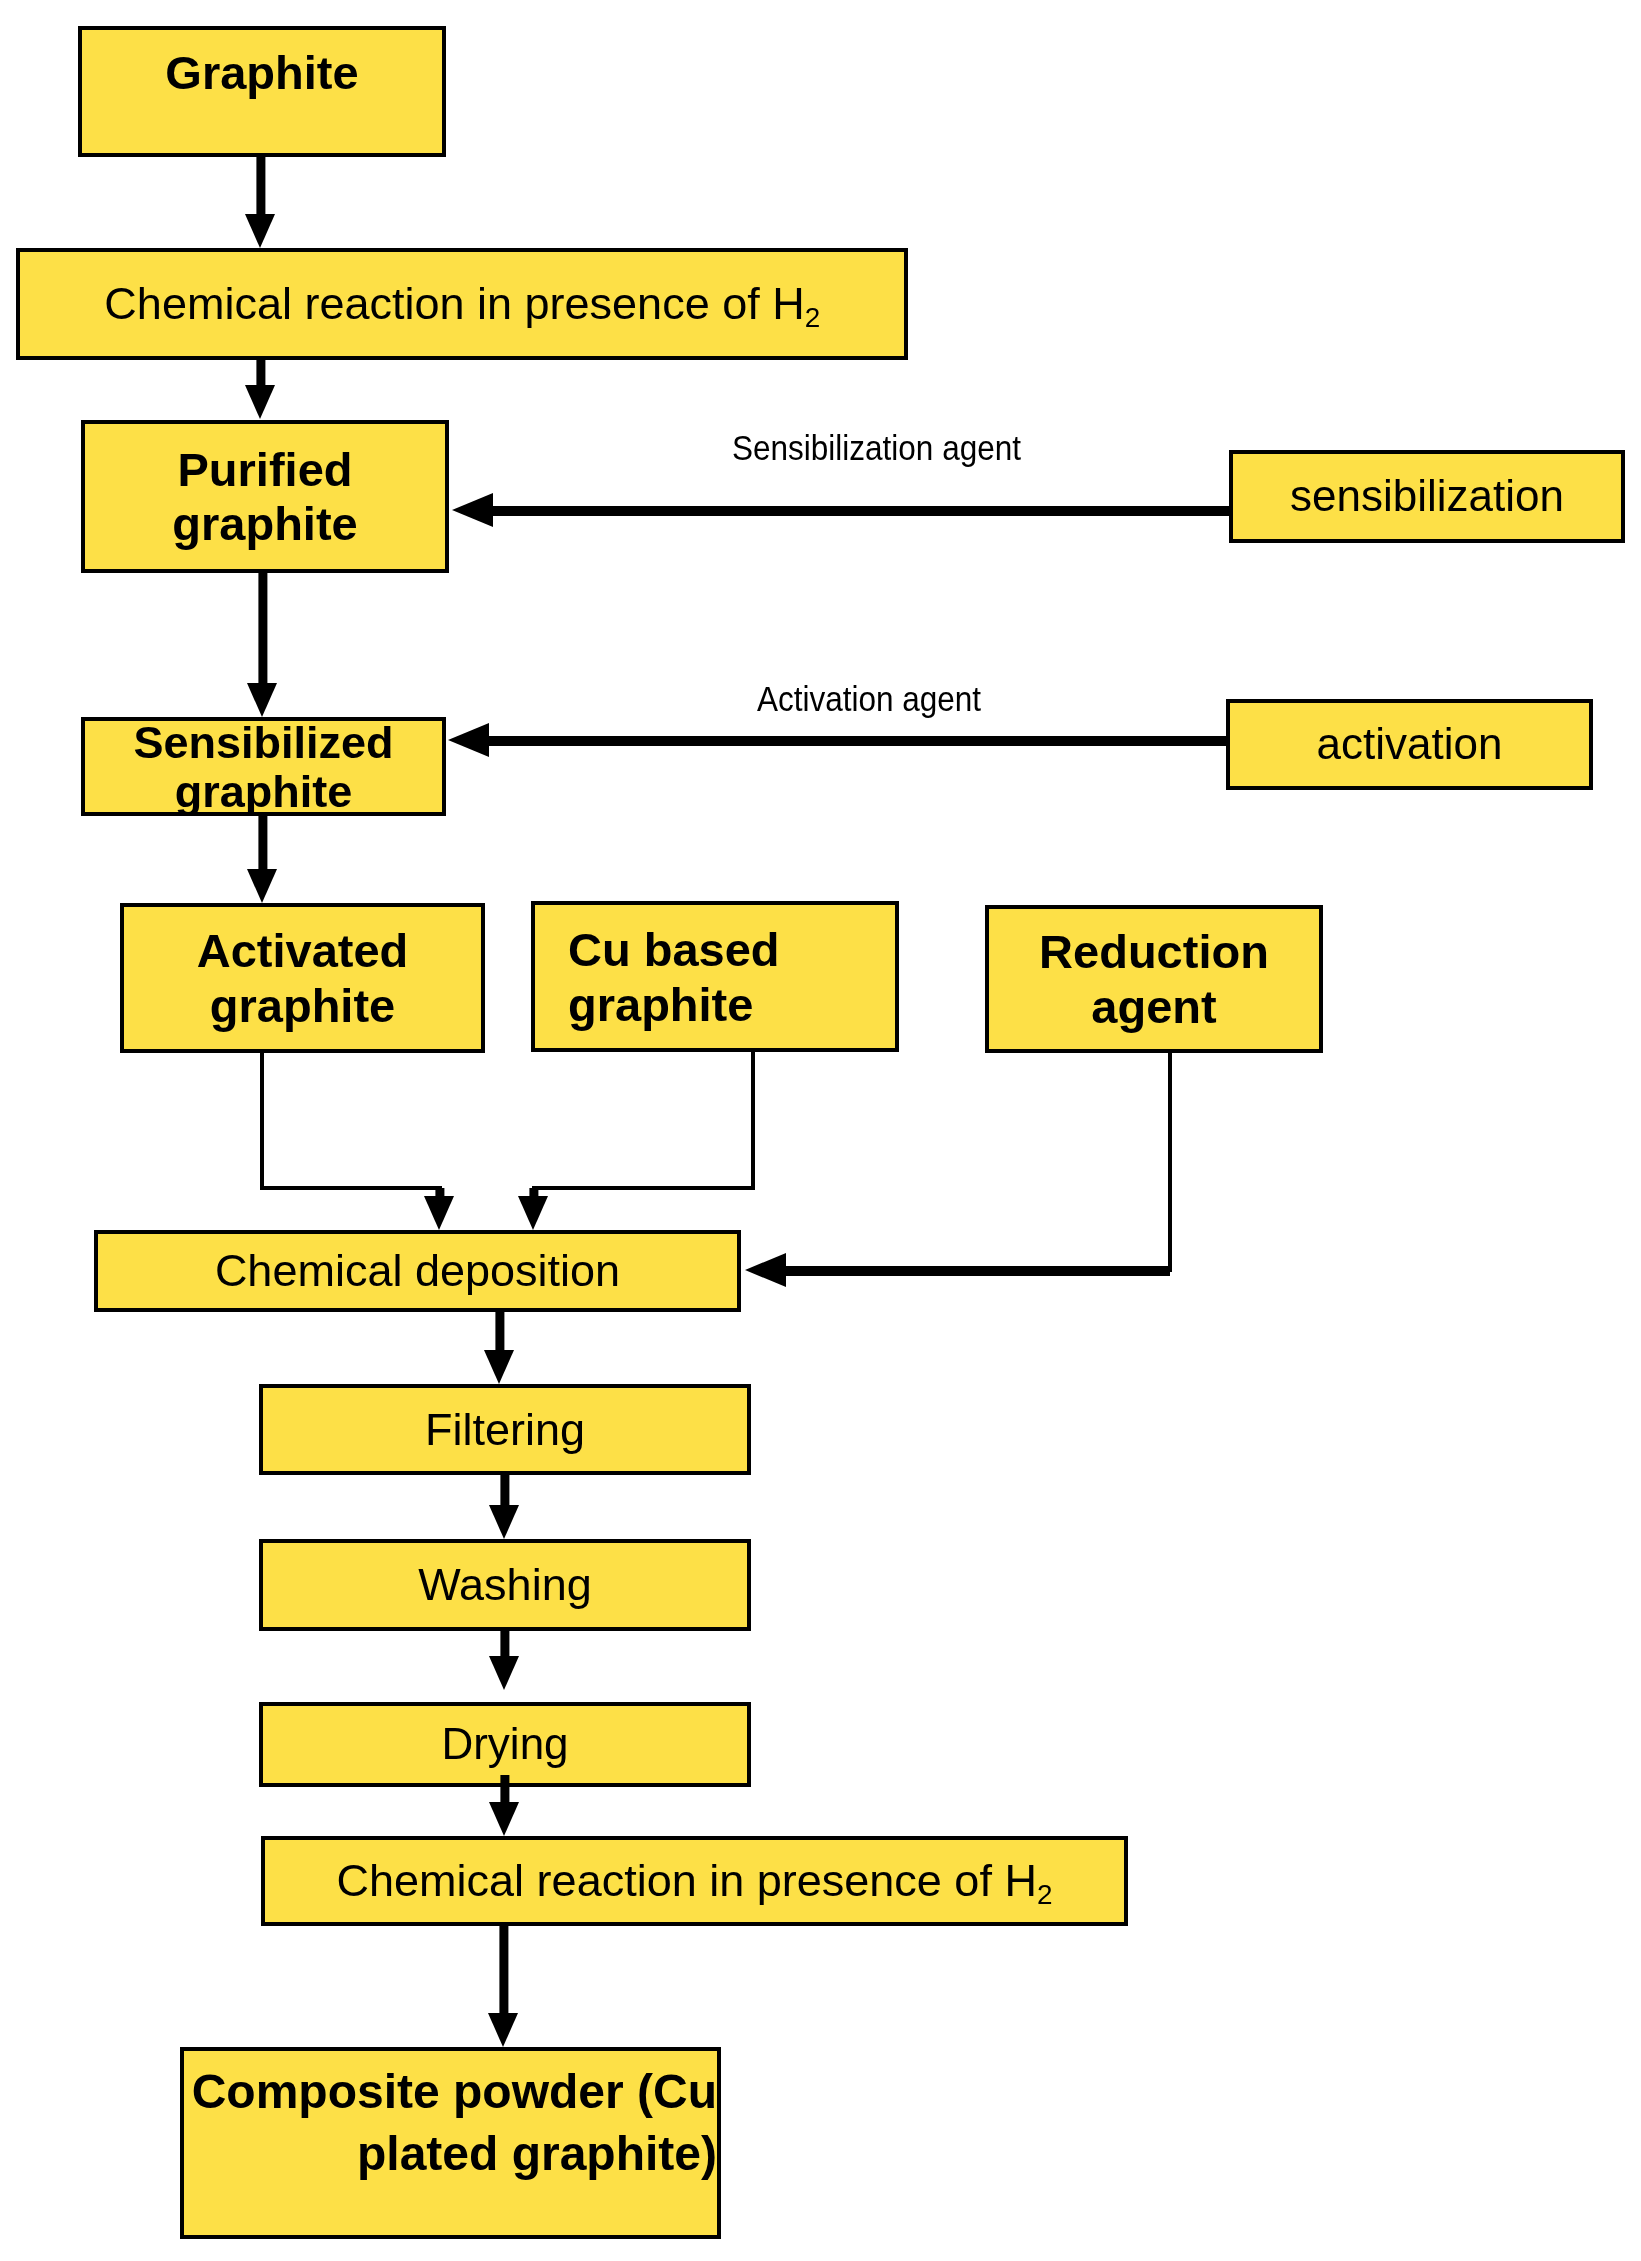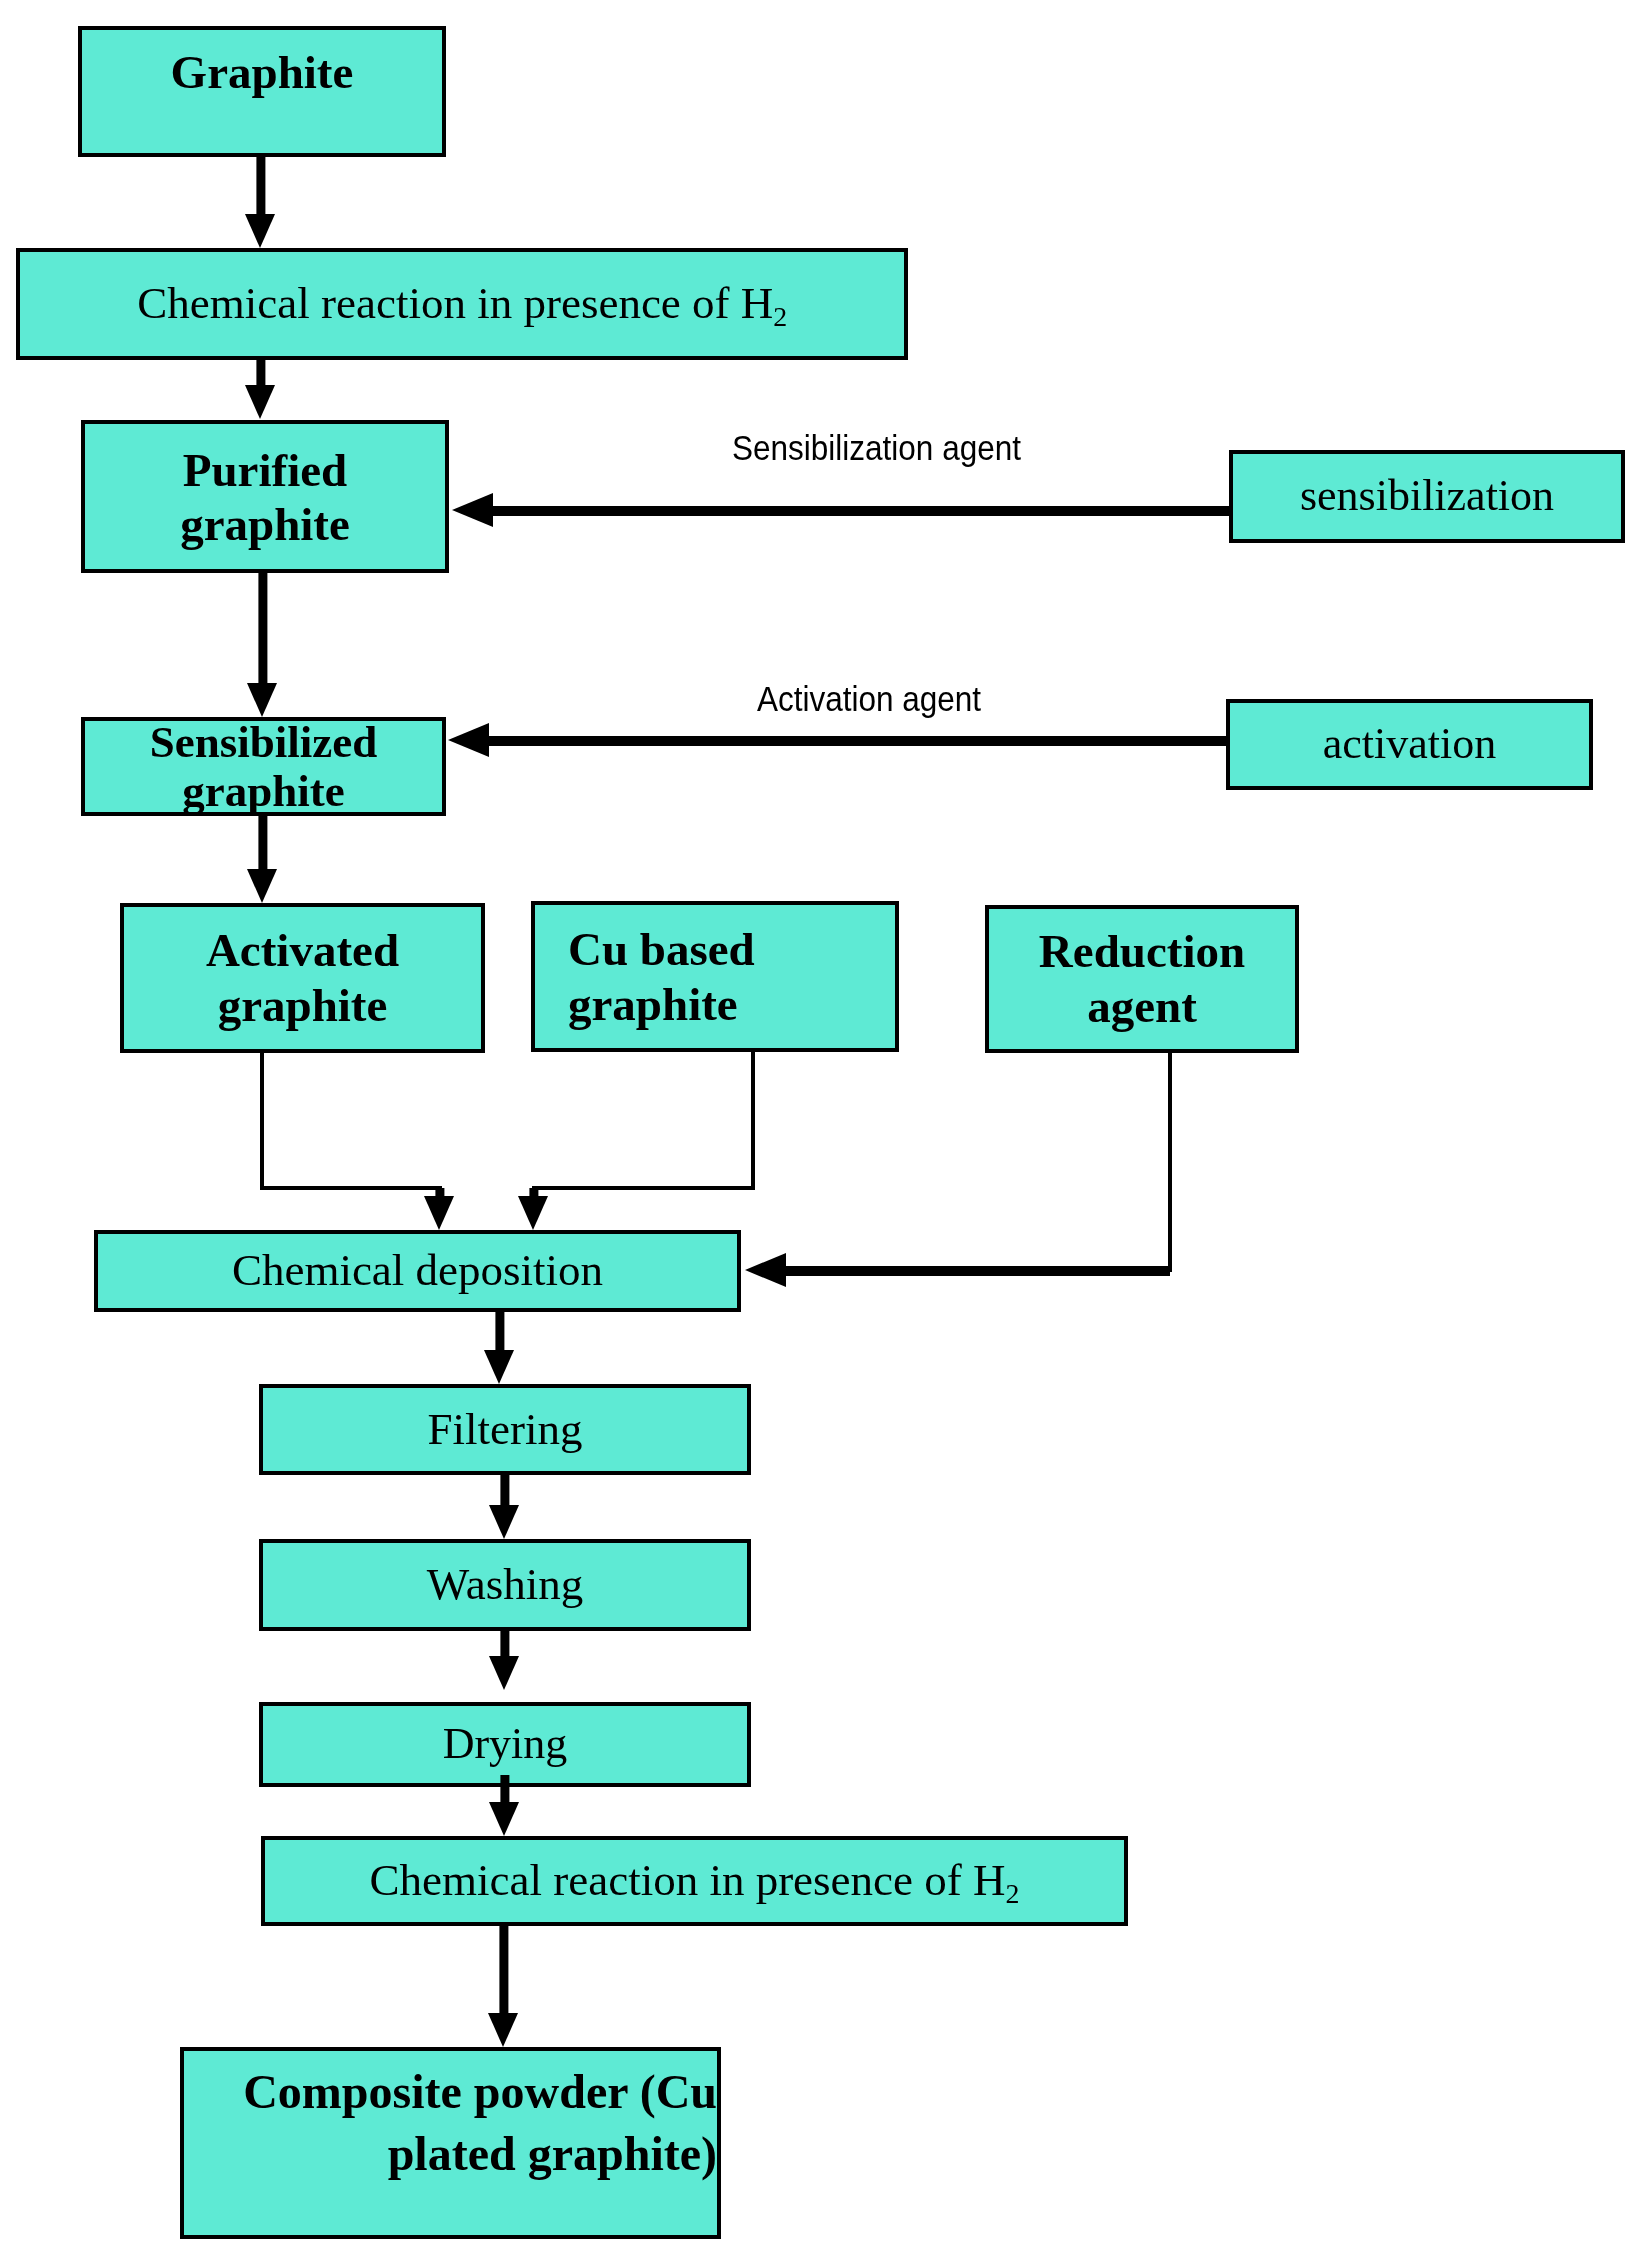--- a/index.html
+++ b/index.html
@@ -2,37 +2,37 @@
 <html style="font-size:11.3px"><head>
 <meta charset="utf-8">
 <style>
   html,body{margin:0;padding:0;}
   body{
     width:1641px;height:2261px;position:relative;background:#ffffff;
     font-family:"Liberation Sans", sans-serif;color:#000;overflow:hidden;
   }
   
   .node{
-    position:absolute;box-sizing:border-box;background:#5eead4;border:4.2px solid #000;
+    position:absolute;box-sizing:border-box;background:#fde047;border:4.2px solid #000;
     display:flex;flex-direction:column;align-items:center;justify-content:center;
-    text-align:center;line-height:1.1;font-family:Liberation Serif, serif;
+    text-align:center;line-height:1.1;
   }
   .bold{font-weight:bold;}
   sub{font-size:0.62em;vertical-align:-0.28em;line-height:0;}
 
   #n-graphite{left:78px;top:26px;width:368px;height:131px;padding-bottom:37px;font-size:47px;}
   #n-chem1{left:16.3px;top:248px;width:892px;height:112px;font-size:45px;}
   #n-purified{left:81px;top:420px;width:368px;height:153px;font-size:47px;line-height:54px;}
   #n-sensibilization{left:1229px;top:450px;width:396px;height:93px;font-size:44px;}
   #n-sensibilized{left:81px;top:717px;width:365px;height:99px;font-size:45px;line-height:49px;}
   #n-activation{left:1226px;top:699px;width:367px;height:91px;font-size:44px;}
   #n-activated{left:80px;top:903px;width:365px;height:150px;font-size:47px;line-height:55px;margin-left:40px;}
   #n-cubased{left:531px;top:901px;width:368px;height:151px;font-size:47px;line-height:55px;
              align-items:flex-start;text-align:right;padding-left:33px;}
-  #n-reduction{left:985px;top:905px;width:314px;height:148px;font-size:47px;line-height:55px;}
+  #n-reduction{left:985px;top:905px;width:338px;height:148px;font-size:47px;line-height:55px;}
   #n-deposition{left:94px;top:1230px;width:647px;height:82px;font-size:45px;}
   #n-filtering{left:259px;top:1384px;width:492px;height:91px;font-size:45px;}
   #n-washing{left:259px;top:1539px;width:492px;height:92px;font-size:45px;}
   #n-drying{left:259px;top:1690px;width:492px;height:85px;font-size:44px;margin-top:12px;}
   #n-chem2{left:261px;top:1836px;width:867px;height:90px;font-size:45px;}
   #n-composite{left:180px;top:2047px;width:541px;height:192px;font-size:48px;line-height:62px;padding-bottom:40px;align-items:flex-end;}
 
   
   .edge-label{
     position:absolute;font-size:35px;text-align:center;

